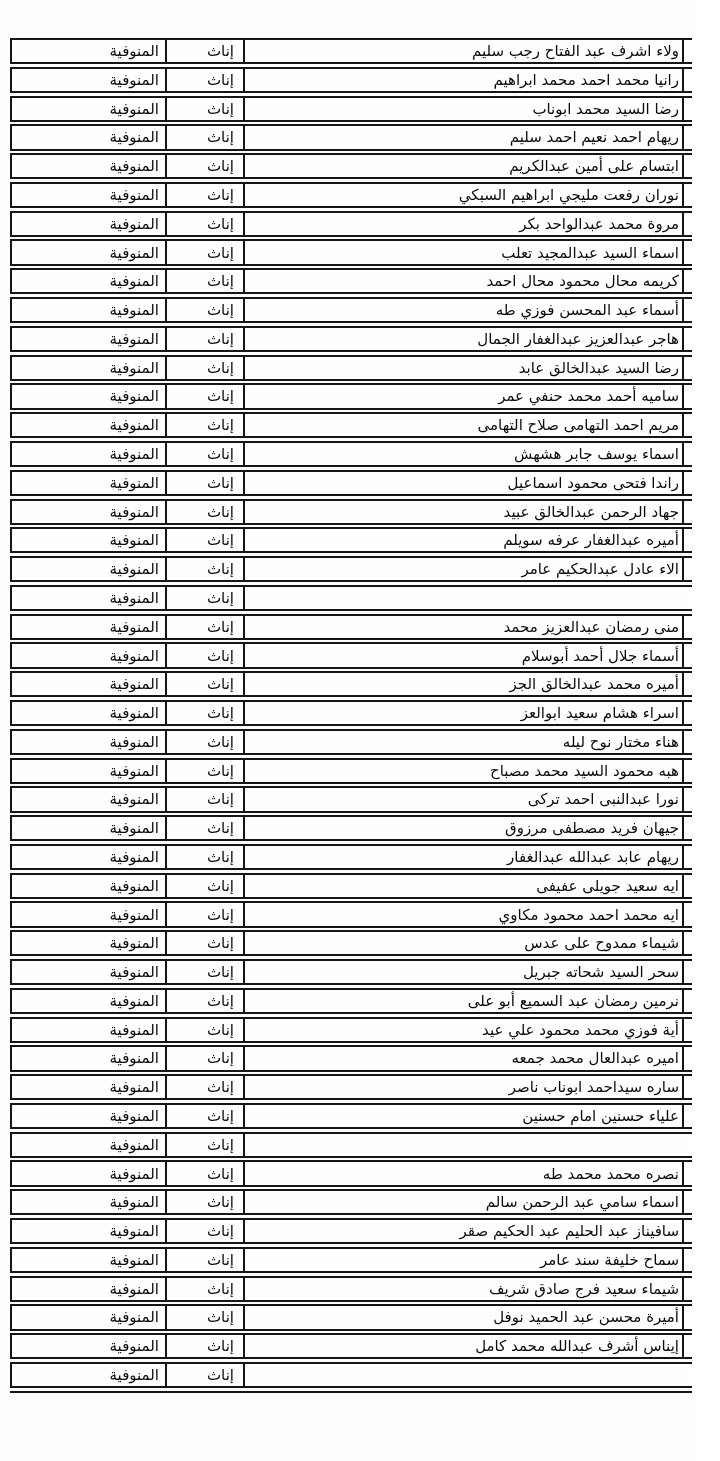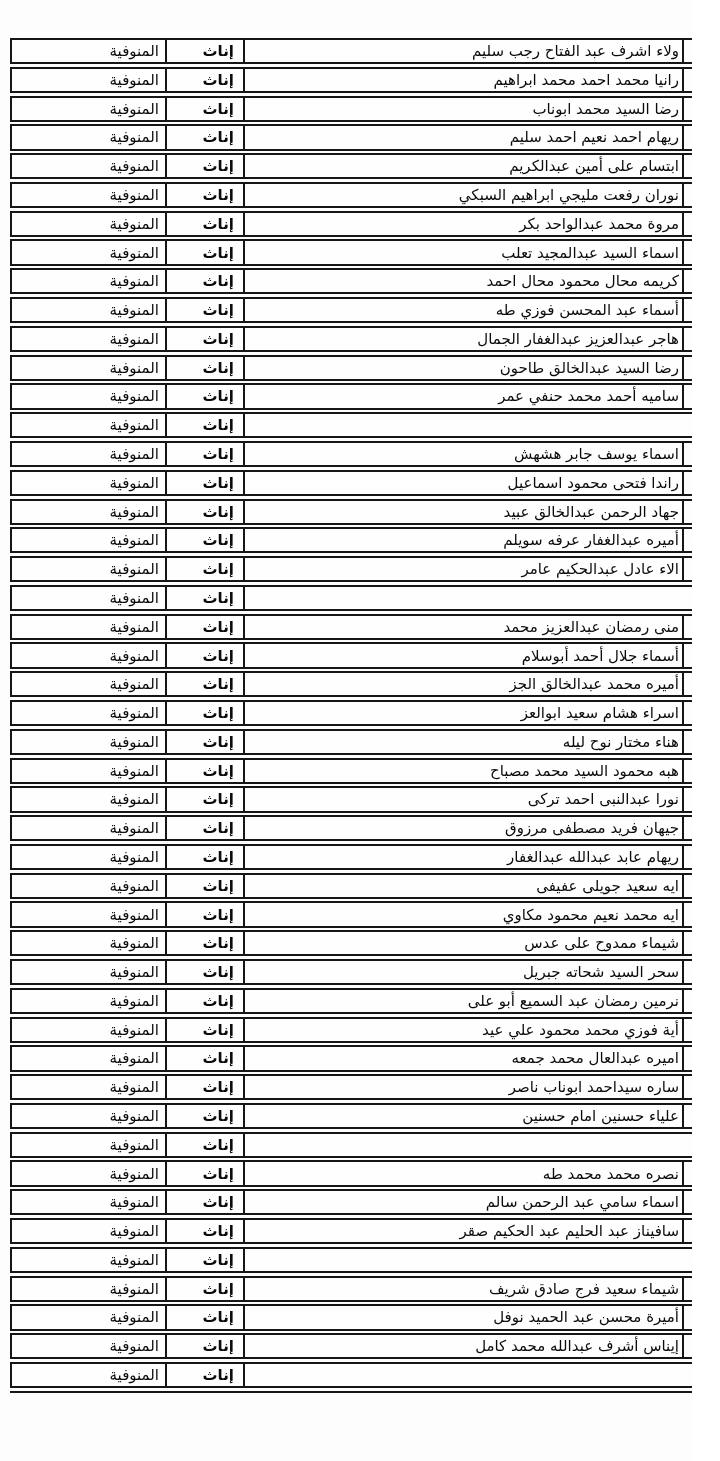--- a/index.html
+++ b/index.html
@@ -49,21 +49,20 @@
   
   .c-gov {
     width: 153px;
     padding-left: 4px;
     padding-right: 6px;
   }
   .c-gender {
     width: 78px;
     border-left: 2px solid #161616;
     padding-right: 9px;
-    font-weight: bold;
   }
   .c-name {
     width: 439px;
     border-left: 2px solid #161616;
     padding-right: 3px;
   }
   .c-serial {
     flex: 1;
     border-left: 2px solid #161616;
   }
@@ -152,34 +151,35 @@
   <div class="t-row">
     <div class="cell c-gov">المنوفية</div>
     <div class="cell c-gender">إناث</div>
     <div class="cell c-name">هاجر عبدالعزيز عبدالغفار الجمال</div>
     <div class="cell c-serial"></div>
   </div>
 
   <div class="t-row">
     <div class="cell c-gov">المنوفية</div>
     <div class="cell c-gender">إناث</div>
-    <div class="cell c-name">رضا السيد عبدالخالق طاحون</div>
+    <div class="cell c-name">رضا السيد عبدالخالق عابد</div>
     <div class="cell c-serial"></div>
   </div>
 
   <div class="t-row">
     <div class="cell c-gov">المنوفية</div>
     <div class="cell c-gender">إناث</div>
     <div class="cell c-name">ساميه أحمد محمد حنفي عمر</div>
     <div class="cell c-serial"></div>
   </div>
 
   <div class="t-row">
     <div class="cell c-gov">المنوفية</div>
     <div class="cell c-gender">إناث</div>
+    <div class="cell c-name">مريم احمد التهامى صلاح التهامى</div>
     <div class="cell c-serial"></div>
   </div>
 
   <div class="t-row">
     <div class="cell c-gov">المنوفية</div>
     <div class="cell c-gender">إناث</div>
     <div class="cell c-name">اسماء يوسف جابر هشهش</div>
     <div class="cell c-serial"></div>
   </div>
 
@@ -283,21 +283,21 @@
   <div class="t-row">
     <div class="cell c-gov">المنوفية</div>
     <div class="cell c-gender">إناث</div>
     <div class="cell c-name">ايه سعيد جويلى عفيفى</div>
     <div class="cell c-serial"></div>
   </div>
 
   <div class="t-row">
     <div class="cell c-gov">المنوفية</div>
     <div class="cell c-gender">إناث</div>
-    <div class="cell c-name">ايه محمد نعيم محمود مكاوي</div>
+    <div class="cell c-name">ايه محمد احمد محمود مكاوي</div>
     <div class="cell c-serial"></div>
   </div>
 
   <div class="t-row">
     <div class="cell c-gov">المنوفية</div>
     <div class="cell c-gender">إناث</div>
     <div class="cell c-name">شيماء ممدوح على عدس</div>
     <div class="cell c-serial"></div>
   </div>
 
@@ -366,20 +366,21 @@
   <div class="t-row">
     <div class="cell c-gov">المنوفية</div>
     <div class="cell c-gender">إناث</div>
     <div class="cell c-name">سافيناز عبد الحليم عبد الحكيم صقر</div>
     <div class="cell c-serial"></div>
   </div>
 
   <div class="t-row">
     <div class="cell c-gov">المنوفية</div>
     <div class="cell c-gender">إناث</div>
+    <div class="cell c-name">سماح خليفة سند عامر</div>
     <div class="cell c-serial"></div>
   </div>
 
   <div class="t-row">
     <div class="cell c-gov">المنوفية</div>
     <div class="cell c-gender">إناث</div>
     <div class="cell c-name">شيماء سعيد فرج صادق شريف</div>
     <div class="cell c-serial"></div>
   </div>
 

